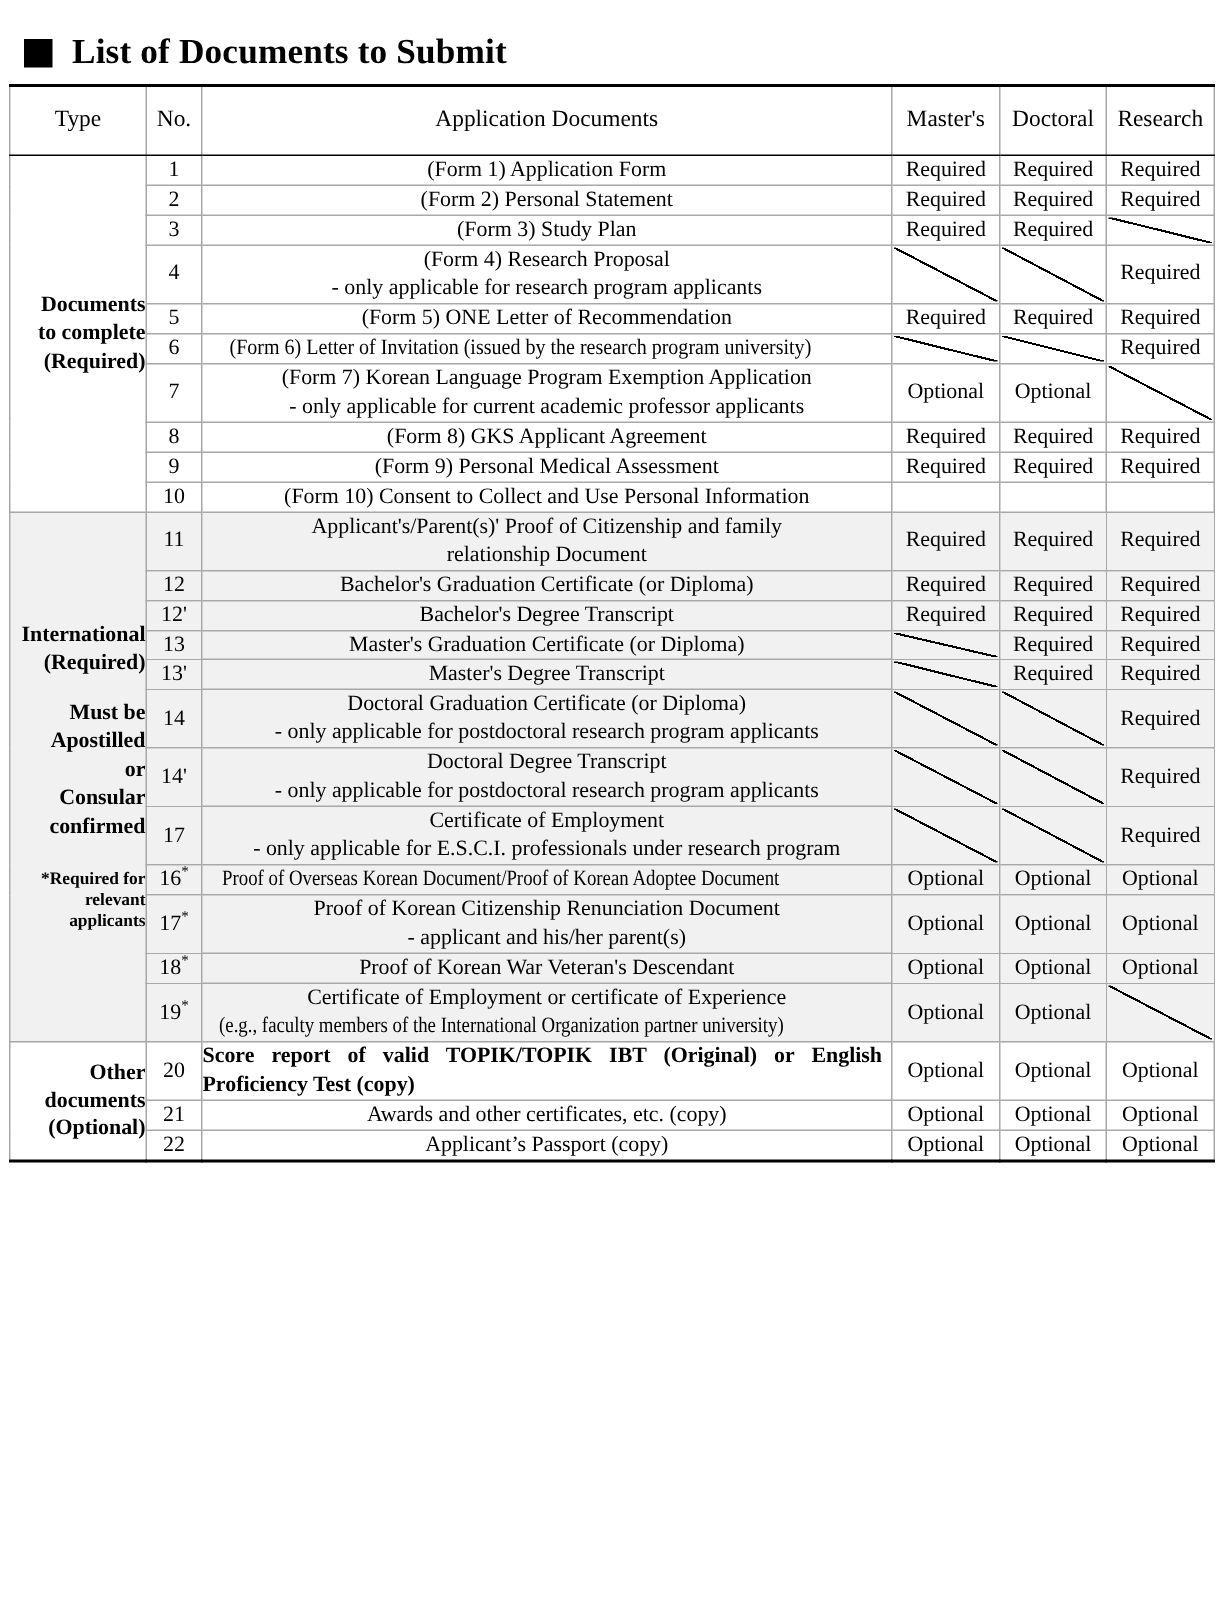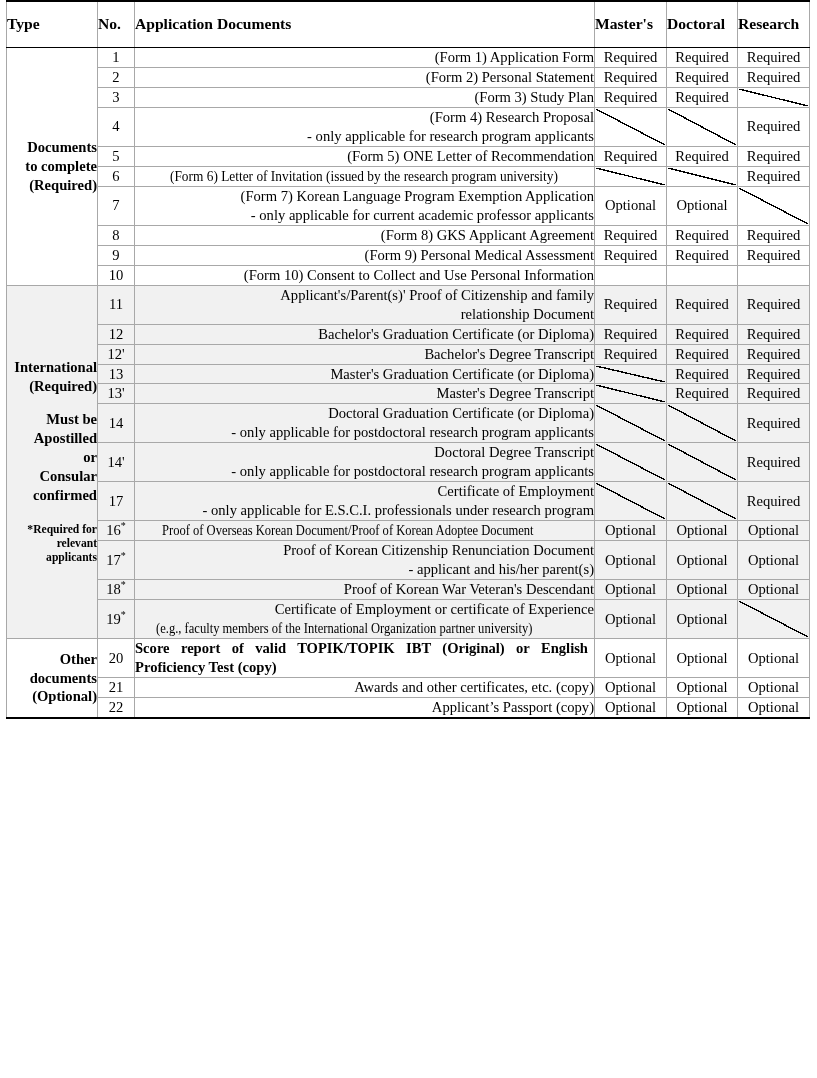--- a/index.html
+++ b/index.html
@@ -64,40 +64,40 @@
 
   table.doc th, table.doc td {
     border: 1px solid #a8a8a8;
     padding: 0;
     vertical-align: middle;
     font-size: 14.6px;
     line-height: 1.30;
   }
   table.doc thead th {
     border-bottom: 1.6px solid #000;
-    font-weight: bold;
-    text-align: left;
+    font-weight: normal;
+    text-align: center;
     height: 45px;
     font-size: 15.6px;
   }
   thead th.h-doc { font-size: 15.4px; }
 
   td.c-num {
     text-align: center;
     font-size: 14.8px;
     position: relative;
   }
   td.c-num sup {
     font-size: 10px;
     vertical-align: super;
     line-height: 0;
   }
   td.c-body {
     padding: 3px 4px 3px 8px;
-    text-align: right;
+    text-align: center;
   }
   td.c-body .ln { display: block; white-space: nowrap; }
   td.c-body .ln.wrapok { white-space: normal; }
   td.c-body.justify { text-align: justify; text-align-last: left; padding-right: 6px; font-weight: bold; }
   td.c-body.justify .ln { white-space: normal; }
   .cond {
     display: inline-block;
     transform: scaleX(0.915);
     transform-origin: left center;
     white-space: nowrap;
@@ -146,20 +146,24 @@
   tr.sec-start > td { border-top: 1.7px solid #000; }
 
   
   tr.shade > td { background: #f1f1f1; }
 </style>
 </head>
 <body>
 
 <div class="page">
 
+  <div class="title-row">
+    <span class="title-bullet"></span>
+    <span class="title-text">List of Documents to Submit</span>
+  </div>
 
   <div class="tbl-wrap">
     <table class="doc">
       <colgroup>
         <col class="c-type">
           <col class="c-no">
           <col class="c-doc">
         <col class="c-ms">
           <col class="c-dr">
           <col class="c-rs">

